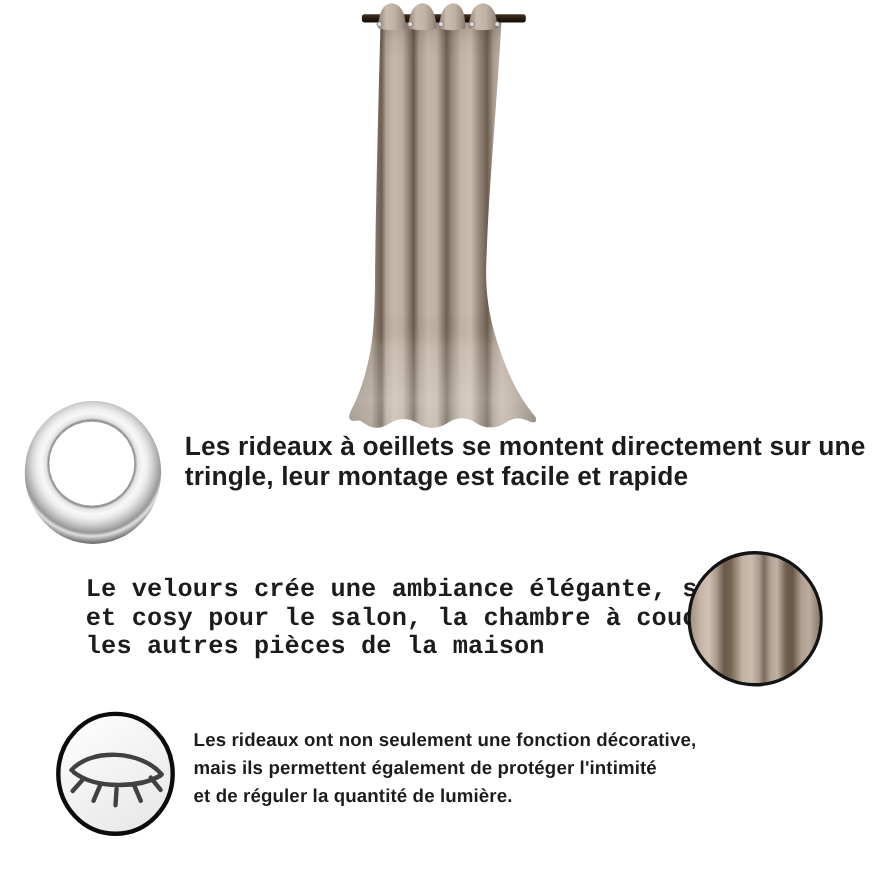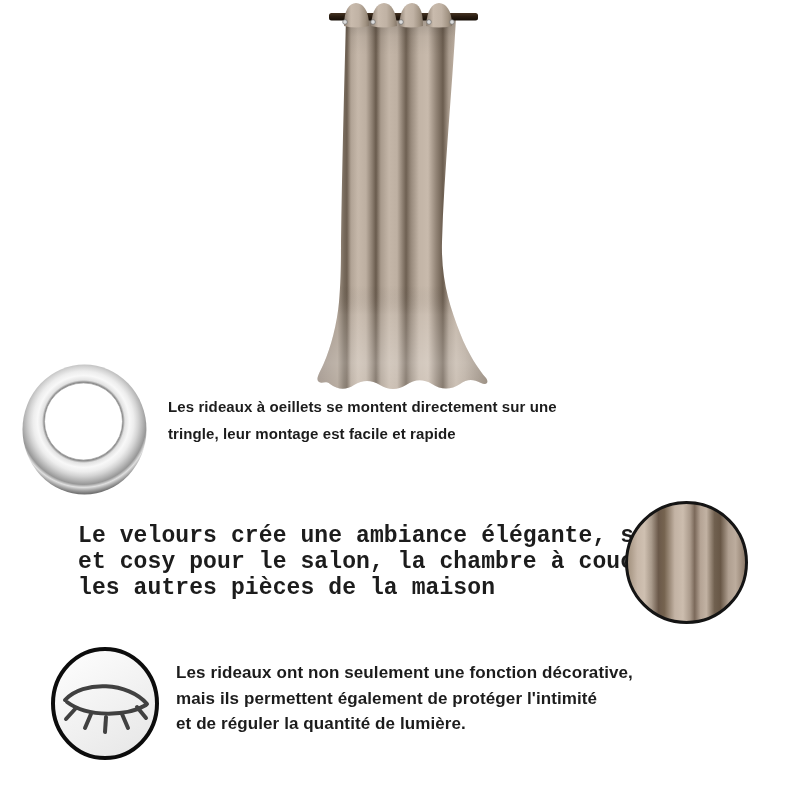--- a/index.html
+++ b/index.html
@@ -9,21 +9,21 @@
     position:relative;overflow:hidden;
   }
   .abs{position:absolute;}
   .feature-text{
     margin:0;
     white-space:pre-line;
     color:#1c1c1c;
     font-weight:700;
     letter-spacing:0.1px;
   }
-  #text1{left:168px;top:393px;font-size:15px;line-height:27px;}
+  #text1{left:168px;top:393px;font-size:24px;line-height:27px;}
   #text2{left:78px;top:523px;font-size:23px;line-height:26px;font-family:Liberation Mono, monospace;}
   #text3{left:176px;top:660px;font-size:17px;line-height:25.5px;}
 
   #curtain{left:280px;top:2px;width:250px;height:396px;}
   #grommet{left:22px;top:364px;width:125px;height:131px;}
   #eye{left:49px;top:645px;width:112px;height:117px;}
 
   #swatch{
     left:625px;top:501px;width:123px;height:123px;
     box-sizing:border-box;

